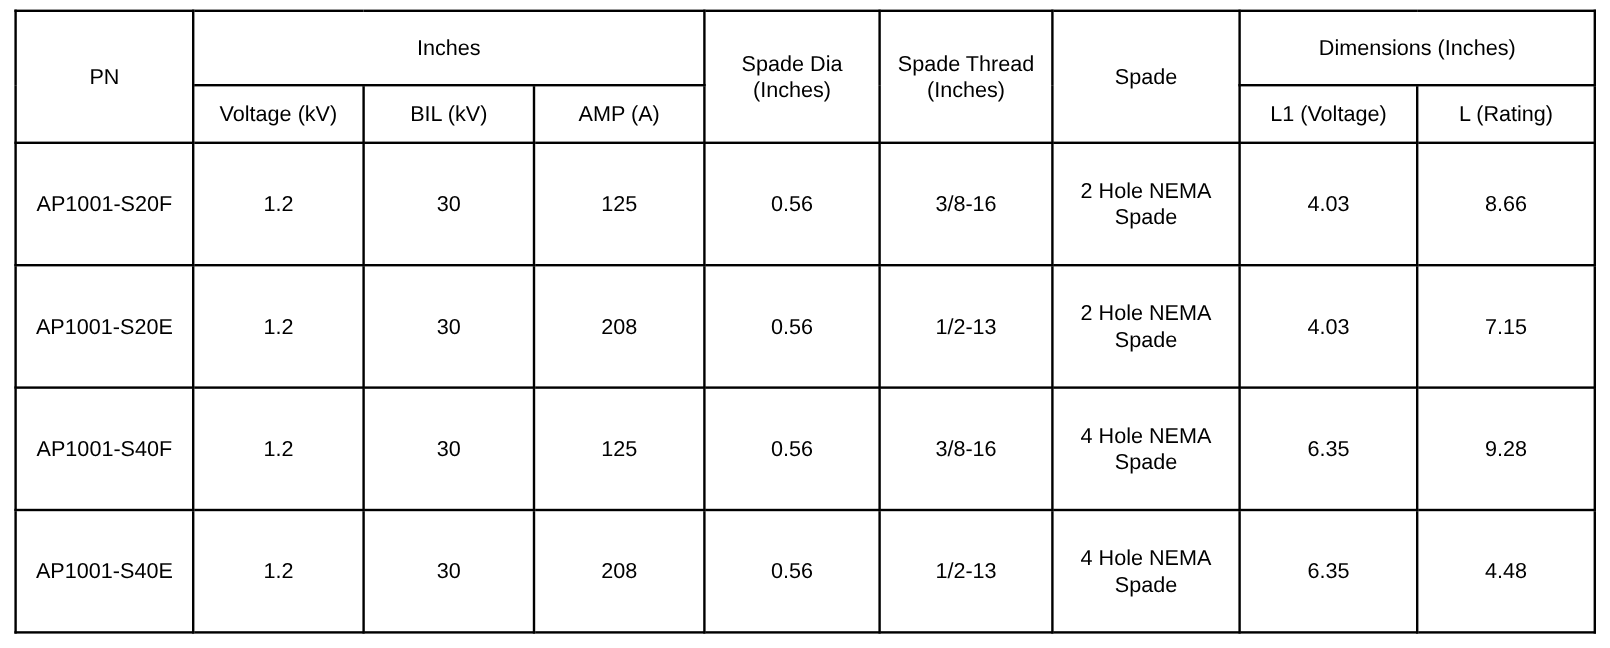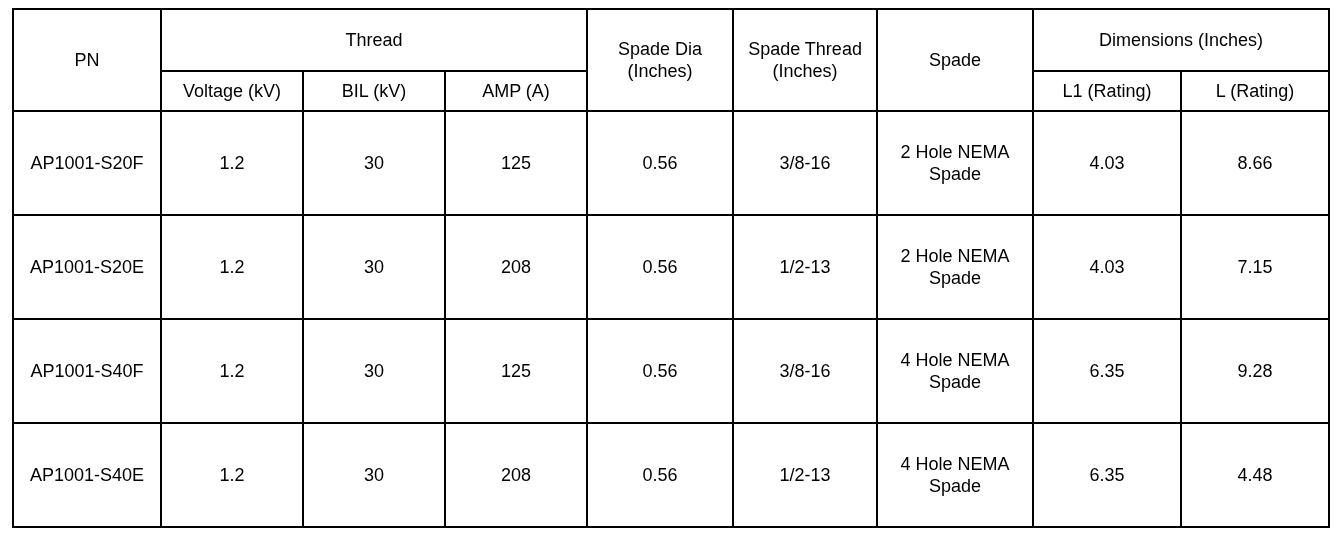--- a/index.html
+++ b/index.html
@@ -43,21 +43,21 @@
   col.c-volt    { width: 142px; }
   col.c-bil     { width: 142px; }
   col.c-amp     { width: 142px; }
   col.c-hole    { width: 146px; }
   col.c-stud    { width: 144px; }
   col.c-spade   { width: 156px; }
   col.c-l1      { width: 148px; }
   col.c-l       { width: 148px; }
 
   thead tr.r1 th { height: 62px; }
-  thead tr.r2 th { height: 40px; }
+  thead tr.r2 th { height: 48px; }
   tbody tr td    { height: 96px; }
 
   td.pn-cell {
     text-align: left;
     padding-left: 14px;
     margin-top: 40px;
   }
 </style>
 </head>
 <body>
@@ -71,37 +71,37 @@
       <col class="c-amp">
       <col class="c-hole">
       <col class="c-stud">
       <col class="c-spade">
       <col class="c-l1">
       <col class="c-l">
     </colgroup>
     <thead>
       <tr class="r1">
         <th rowspan="2">PN</th>
-        <th colspan="3">Thread</th>
+        <th colspan="3">Inches</th>
         <th rowspan="2">
           <span>Spade Dia</span><br>
           <span>(Inches)</span>
         </th>
         <th rowspan="2">
           <span>Spade Thread</span><br>
           <span>(Inches)</span>
         </th>
         <th rowspan="2">Spade</th>
         <th colspan="2">Dimensions (Inches)</th>
       </tr>
       <tr class="r2">
         <th>Voltage (kV)</th>
         <th>BIL (kV)</th>
         <th>AMP (A)</th>
-        <th>L1 (Rating)</th>
+        <th>L1 (Voltage)</th>
         <th>L (Rating)</th>
       </tr>
     </thead>
     <tbody>
       <tr>
         <td class="pn-cell">AP1001-S20F</td>
         <td>1.2</td>
         <td>30</td>
         <td>125</td>
         <td>0.56</td>

